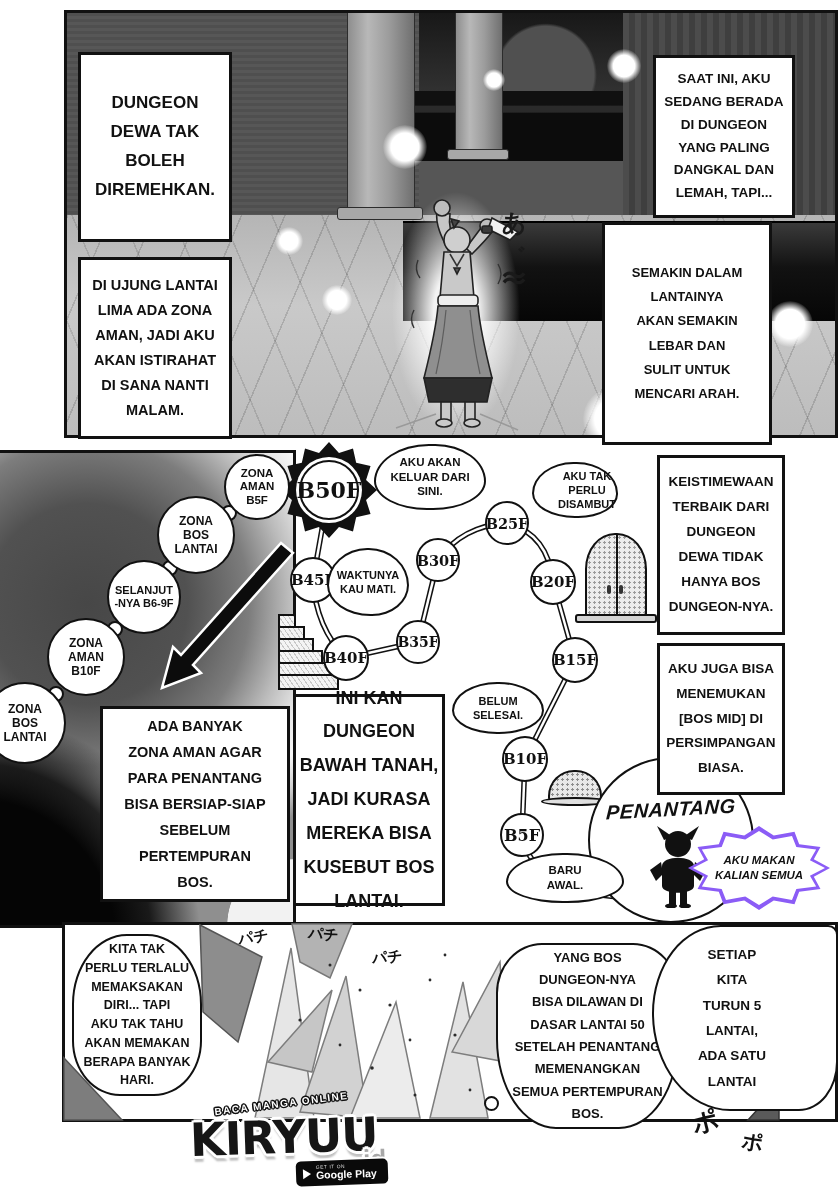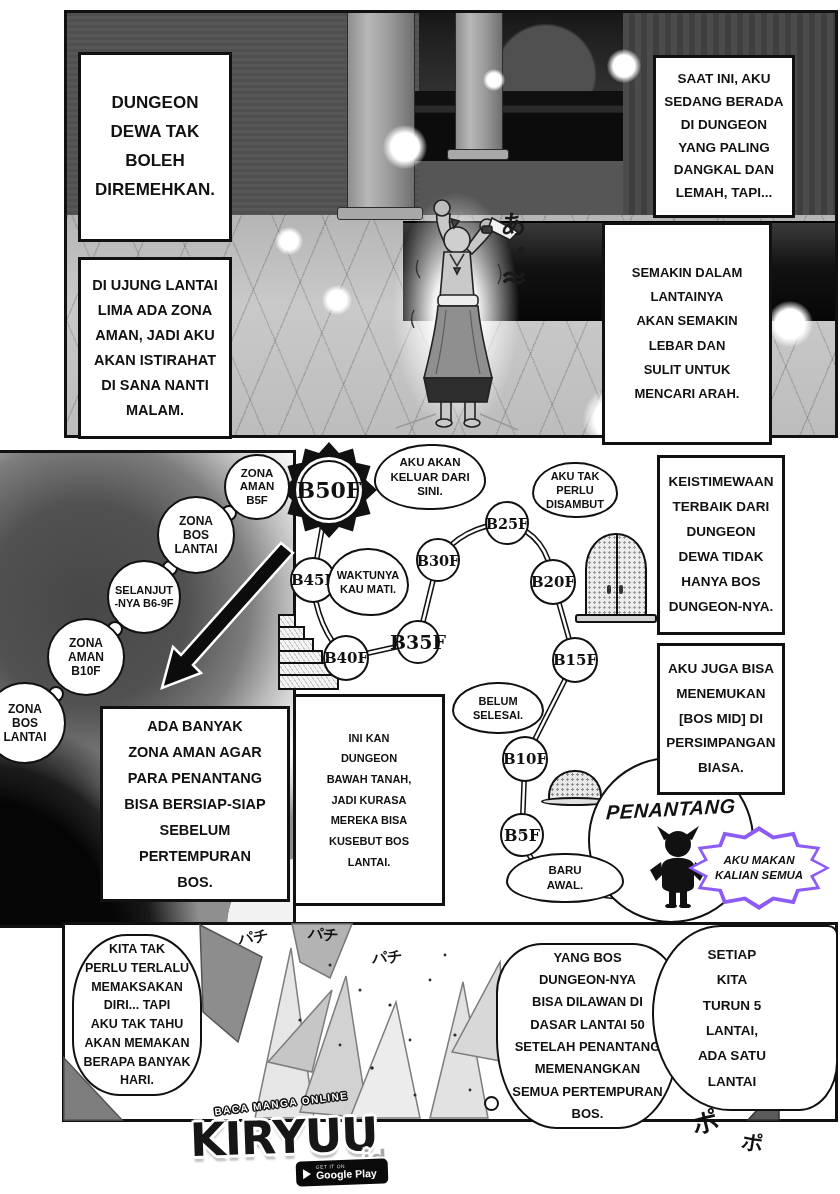--- a/index.html
+++ b/index.html
@@ -260,21 +260,21 @@
   <div class="star" style="position:absolute;left:281px;top:442px;width:96px;height:96px;background:#111;z-index:4;"></div>
   <div class="fcircle" style="left:299px;top:460px;width:60px;height:60px;font-size:22px;box-shadow:0 0 0 3px #fff,0 0 0 5px #111;">
       <span data-bind="panel2.floor_nodes.0">B50F</span>
     </div>
   <div class="fcircle" style="left:290px;top:557px;width:46px;height:46px;font-size:15px;">
       <span data-bind="panel2.floor_nodes.1">B45F</span>
     </div>
   <div class="fcircle" style="left:323px;top:635px;width:46px;height:46px;font-size:15px;">
       <span data-bind="panel2.floor_nodes.2">B40F</span>
     </div>
-  <div class="fcircle" style="left:396px;top:620px;width:44px;height:44px;font-size:19px;">
+  <div class="fcircle" style="left:396px;top:620px;width:44px;height:44px;font-size:14px;">
       <span data-bind="panel2.floor_nodes.3">B35F</span>
     </div>
   <div class="fcircle" style="left:416px;top:538px;width:44px;height:44px;font-size:14.5px;">
       <span data-bind="panel2.floor_nodes.4">B30F</span>
     </div>
   <div class="fcircle" style="left:485px;top:501px;width:44px;height:44px;font-size:14.5px;">
       <span data-bind="panel2.floor_nodes.5">B25F</span>
     </div>
   <div class="fcircle" style="left:530px;top:559px;width:46px;height:46px;font-size:15px;">
       <span data-bind="panel2.floor_nodes.6">B20F</span>
@@ -300,21 +300,21 @@
   <div class="door"></div>
   <div class="doorbase"></div>
   <div class="basket"></div>
   <div class="basketrim"></div>
 
   <div class="bubble" style="left:374px;top:444px;width:112px;height:66px;border-radius:52% 48% 50% 50%/60% 60% 46% 46%;font-size:11.5px;">
       <span data-bind="panel2.speech_bubbles.0">AKU AKAN
 KELUAR DARI
 SINI.</span>
     </div>
-  <div class="bubble" style="left:532px;top:462px;width:86px;height:56px;border-radius:50% 50% 48% 52%/58% 58% 44% 46%;font-size:11px;">
+  <div class="bubble" style="left:532px;top:462px;width:86px;height:56px;border-radius:50% 50% 48% 52%/58% 58% 44% 46%;font-size:11px;justify-content:flex-end;">
       <span data-bind="panel2.speech_bubbles.1">AKU TAK
 PERLU
 DISAMBUT</span>
     </div>
   <div class="bubble" style="left:327px;top:548px;width:82px;height:68px;border-radius:50% 50% 46% 54%/56% 56% 46% 46%;font-size:11px;">
       <span data-bind="panel2.speech_bubbles.2">WAKTUNYA
 KAU MATI.</span>
     </div>
   <div class="bubble" style="left:452px;top:682px;width:92px;height:52px;border-radius:50% 50% 50% 50%/56% 56% 46% 46%;font-size:11px;">
       <span data-bind="panel2.speech_bubbles.4">BELUM
@@ -327,21 +327,21 @@
 
   <div class="box" style="left:100px;top:706px;width:190px;height:196px;font-size:14.5px;line-height:1.8;">
       <span data-bind="panel2.narration_boxes.0.text">ADA BANYAK
 ZONA AMAN AGAR
 PARA PENANTANG
 BISA BERSIAP-SIAP
 SEBELUM
 PERTEMPURAN
 BOS.</span>
     </div>
-  <div class="box" style="left:293px;top:694px;width:152px;height:212px;font-size:11px;line-height:1.88;">
+  <div class="box" style="left:293px;top:694px;width:152px;height:212px;font-size:18px;line-height:1.88;">
       <span data-bind="panel2.narration_boxes.1.text">INI KAN
 DUNGEON
 BAWAH TANAH,
 JADI KURASA
 MEREKA BISA
 KUSEBUT BOS
 LANTAI.</span>
     </div>
   <div class="box" style="left:657px;top:455px;width:128px;height:180px;font-size:13.5px;line-height:1.85;">
       <span data-bind="panel2.narration_boxes.2.text">KEISTIMEWAAN

